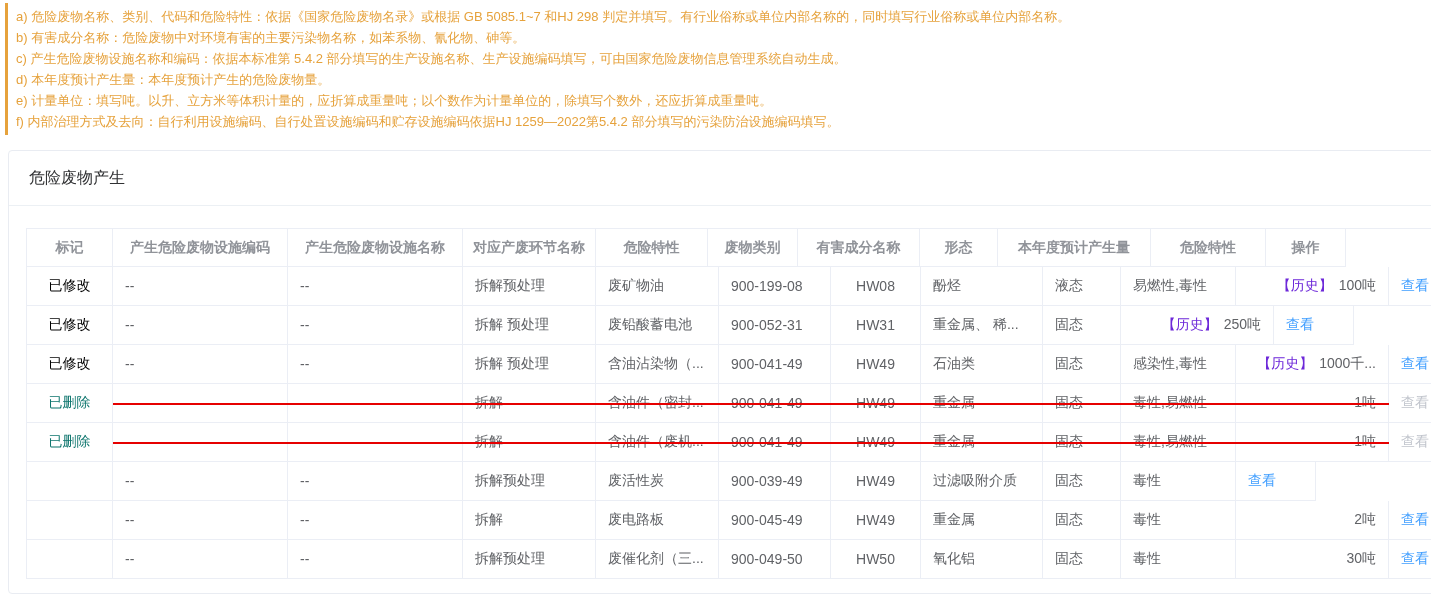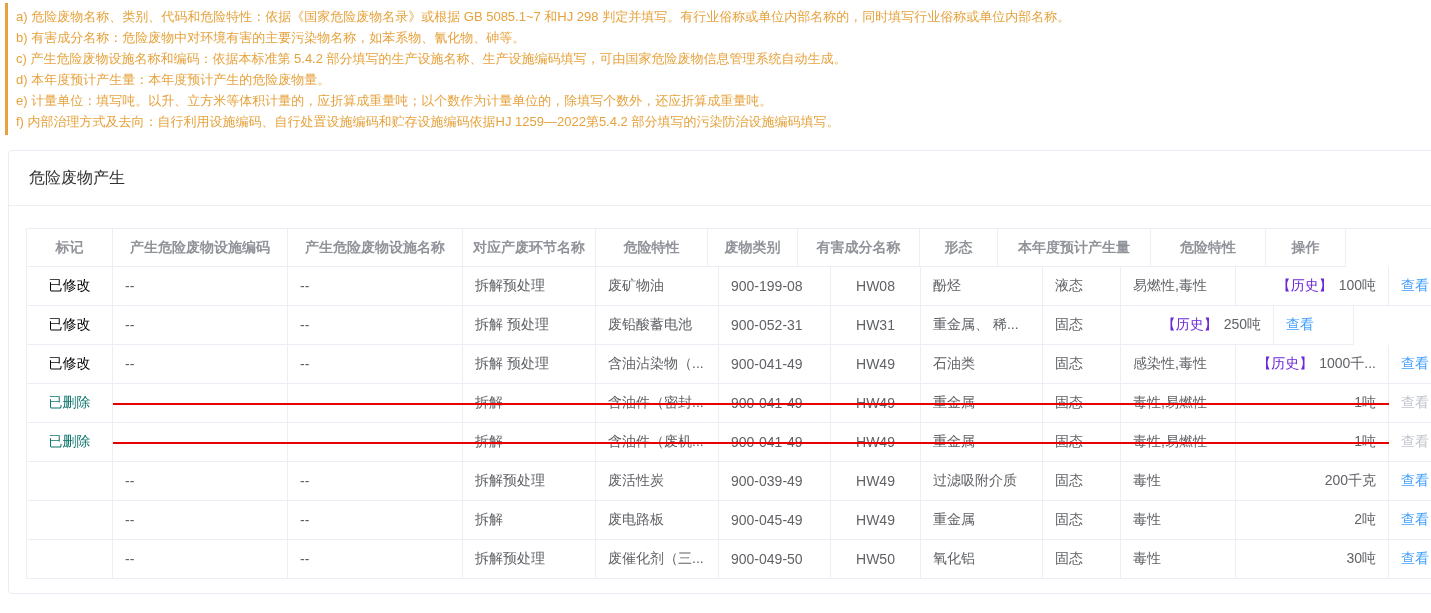--- a/index.html
+++ b/index.html
@@ -178,23 +178,20 @@
             </div>
             <div class="cell c2">--</div>
             <div class="cell c3">--</div>
             <div class="cell c4">拆解预处理</div>
             <div class="cell c5">废活性炭</div>
             <div class="cell c6">900-039-49</div>
             <div class="cell c7">HW49</div>
             <div class="cell c8">过滤吸附介质</div>
             <div class="cell c9">固态</div>
             <div class="cell c10">毒性</div>
-            <div class="cell c11">
-              <span>200千克</span>
-            </div>
             <div class="cell c12">
               <span class="view-link">查看</span>
             </div>
           </div>
           <div class="row">
             <div class="cell c1">
               <span class="mark-modified"></span>
             </div>
             <div class="cell c2">--</div>
             <div class="cell c3">--</div>

